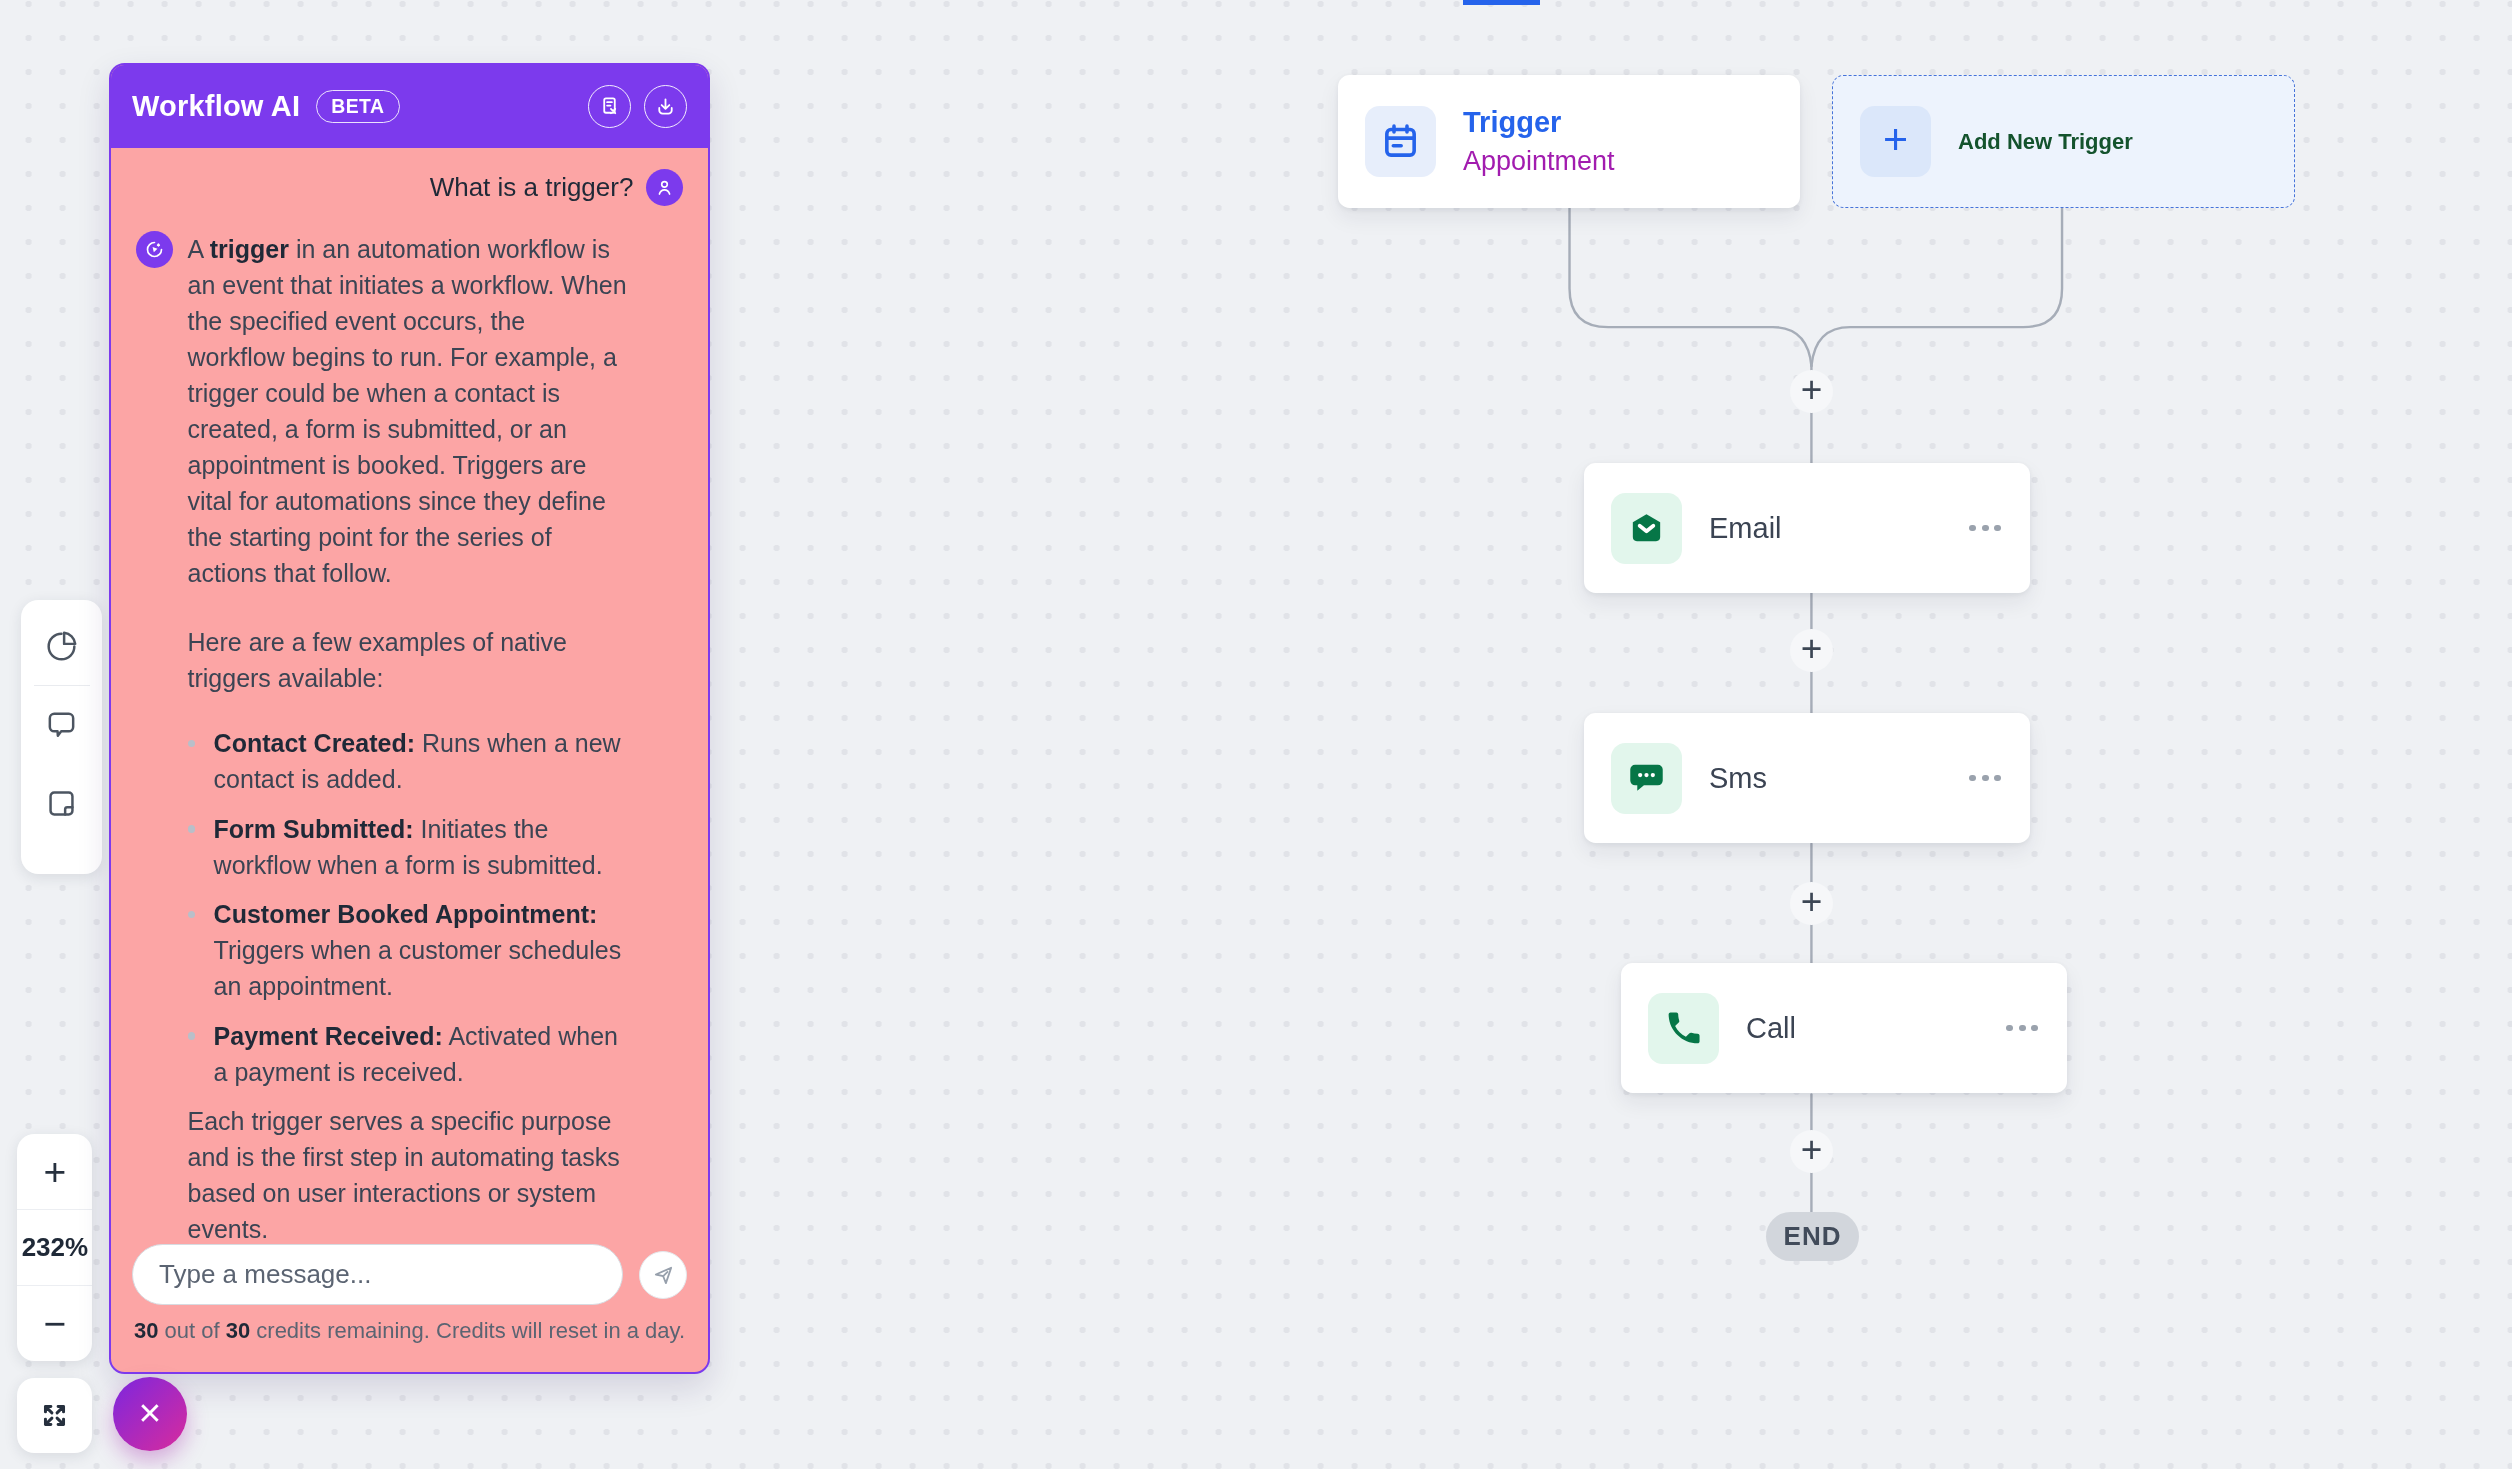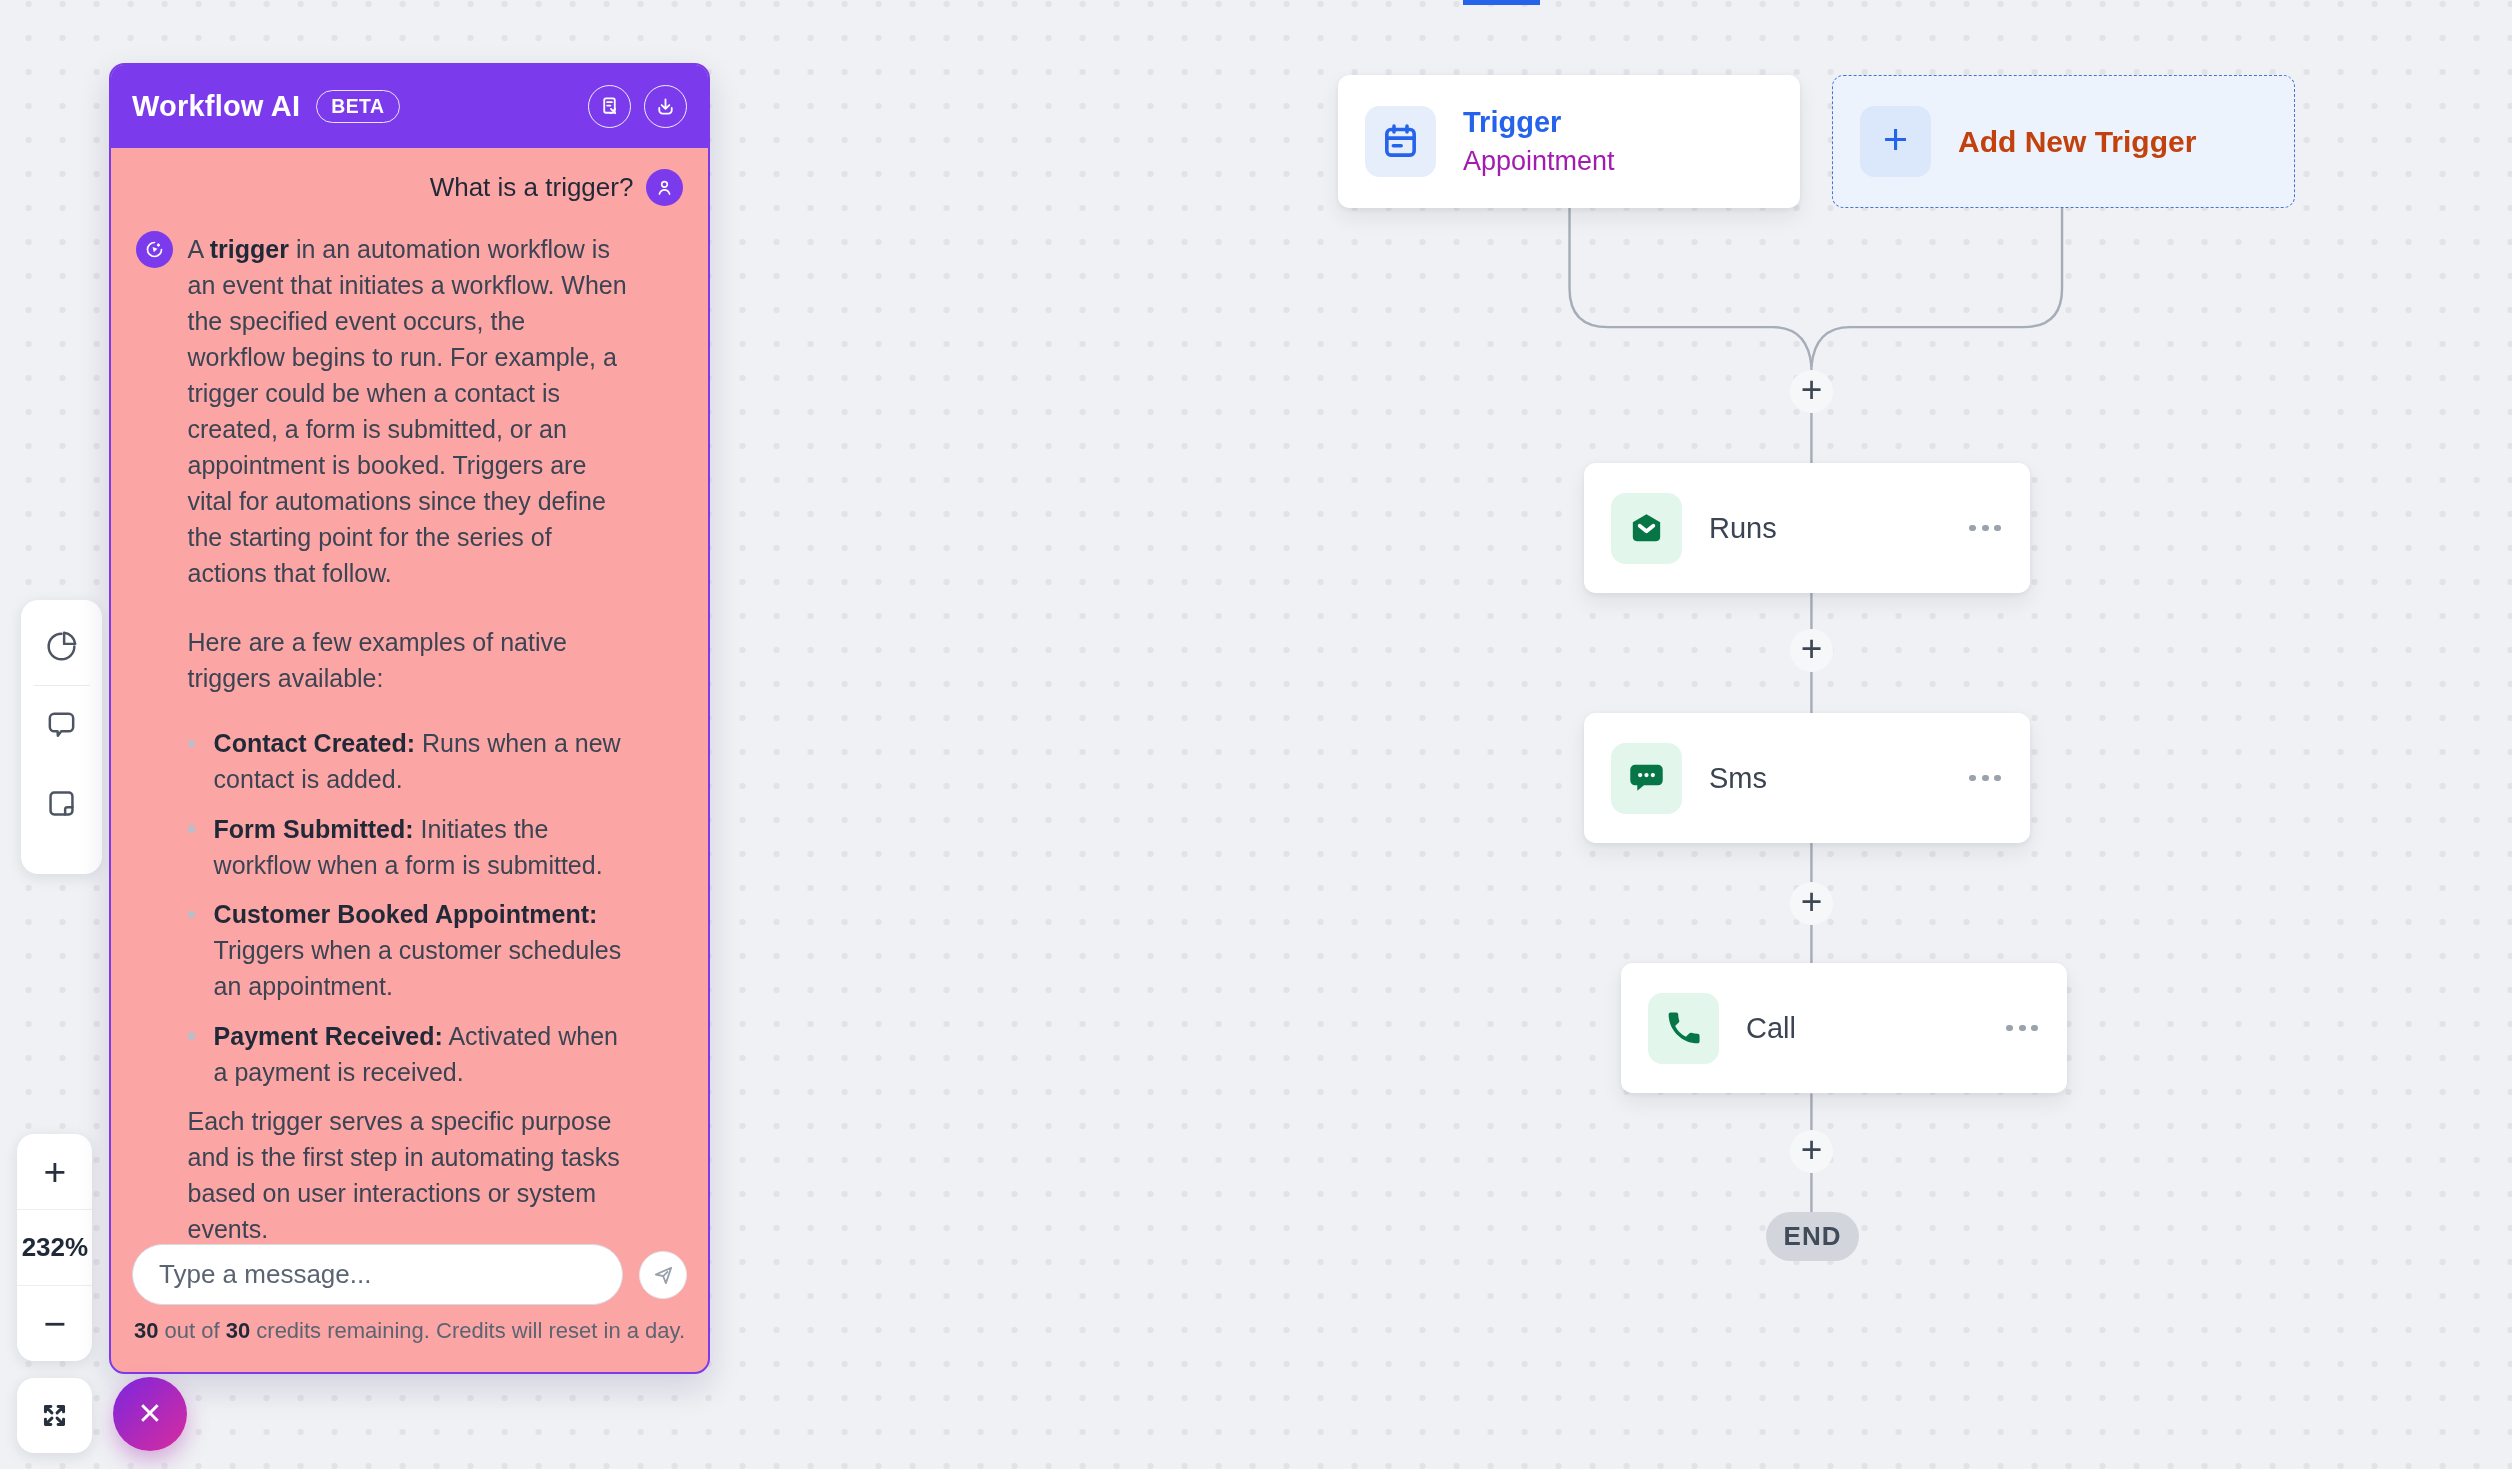--- a/index.html
+++ b/index.html
@@ -124,21 +124,21 @@
   .trigger-node { left:1338px; top:75px; width:462px; height:133px; }
   .trigger-title { color:#2563eb; font-size:29px; font-weight:700; margin-bottom:6.8px; }
   .trigger-sub { color:#a21caf; font-size:27px; }
 
   .add-trigger-node {
     left:1832px; top:75px; width:463px; height:133px;
     background:#edf3fd; border:1.9px dashed #4673d9; border-radius:11.6px;
     position:absolute; display:flex; align-items:center; padding:0 27px; gap:27px;
     cursor:pointer; z-index:2;
   }
-  .add-trigger-label { color:#c2410c; font-size:30px; font-weight:700; }
+  .add-trigger-label { color:#14532d; font-size:22px; font-weight:700; }
   .plus-glyph-blue { font-size:43px; color:#2563eb; font-weight:400; line-height:1; margin-top:-3.9px; }
 
   .action-node { left:1584px; width:446px; height:130px; }
   .action-label { font-size:29px; font-weight:500; color:#3b4453; }
   .more-btn { margin-left:auto; display:flex; gap:5.8px; cursor:pointer; background:none; border:none; padding:7.7px 1.9px; }
   .more-btn i { width:6.8px; height:6.8px; border-radius:50%; background:#9aa2ad; display:block; }
 
   .flow-plus {
     position:absolute; left:1790px; width:43px; height:43px; border-radius:50%;
     background:#f6f7f9; display:flex; align-items:center; justify-content:center;
@@ -318,21 +318,21 @@
     <span class="add-trigger-label">Add New Trigger</span>
   </div>
 
   <div class="flow-node action-node" style="top:463px;">
     <div class="icon-box mint">
       <svg viewBox="0 0 24 24">
         <path d="M12 3.6l8 4.7V17a2.4 2.4 0 0 1-2.4 2.4H6.4A2.4 2.4 0 0 1 4 17V8.3z" fill="#067647"></path>
         <path d="M8 10.4l4 3.2 4-3.2" stroke="#fff" stroke-width="2.2" fill="none" stroke-linecap="round" stroke-linejoin="round"></path>
       </svg>
     </div>
-    <span class="action-label">Runs</span>
+    <span class="action-label">Email</span>
     <button class="more-btn">
         <i></i>
         <i></i>
         <i></i>
       </button>
   </div>
 
   <div class="flow-node action-node" style="top:713px;">
     <div class="icon-box mint">
       <svg viewBox="0 0 24 24">

